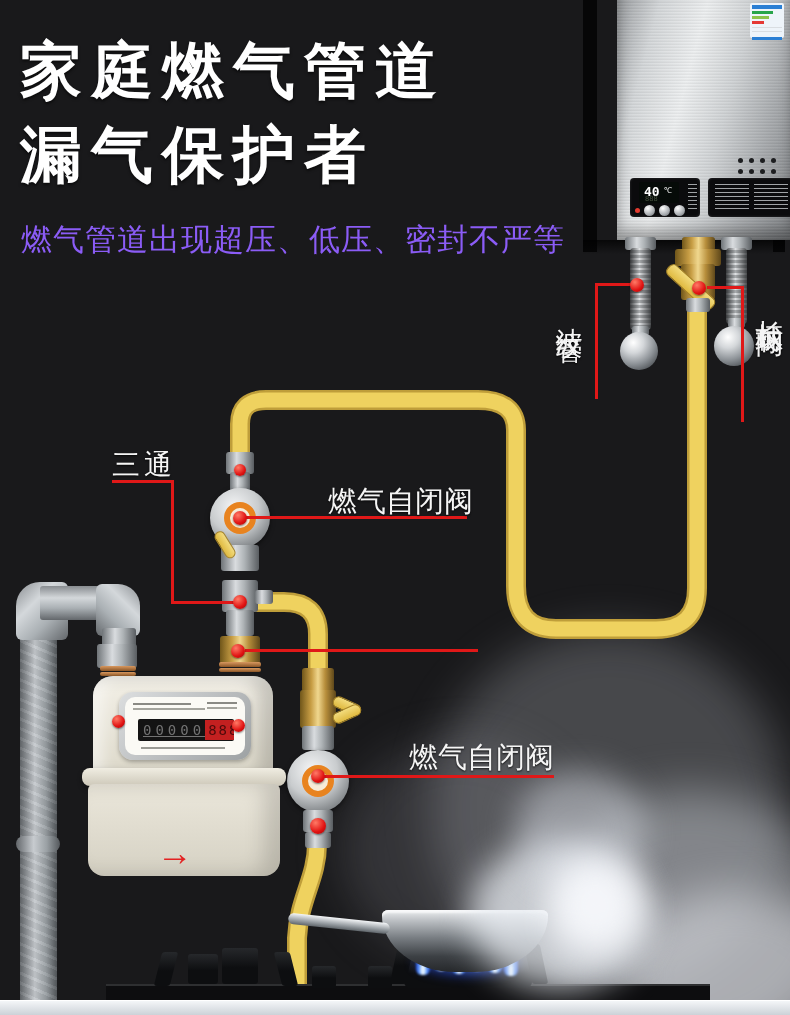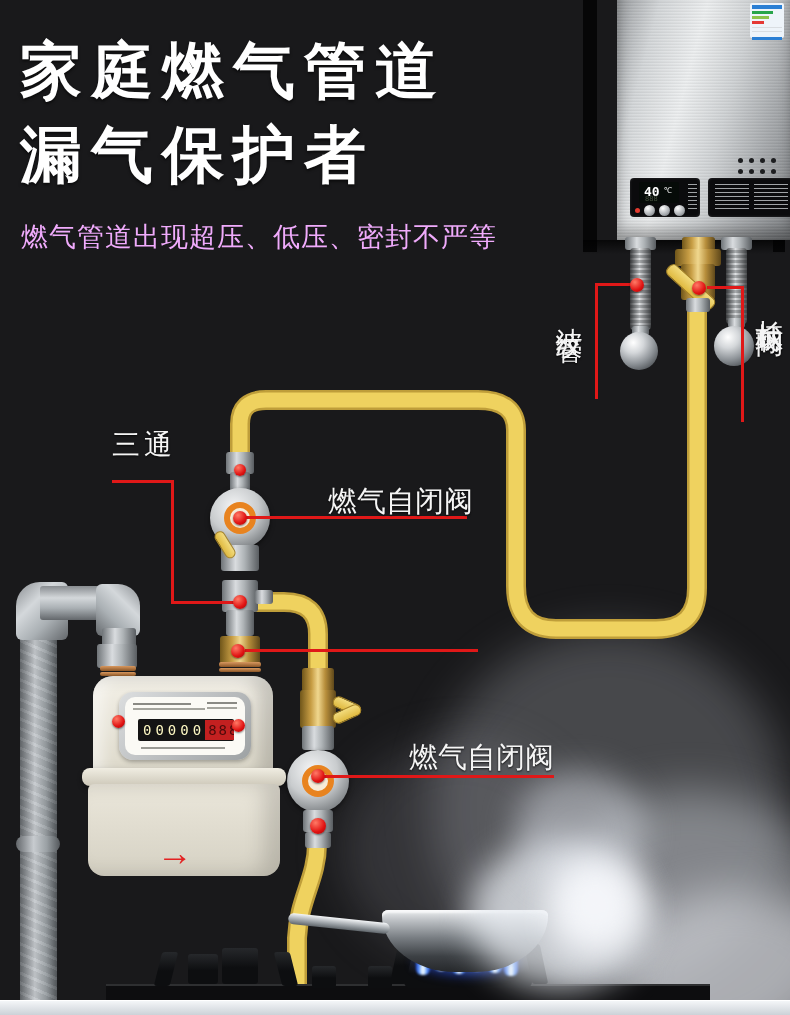--- a/index.html
+++ b/index.html
@@ -1,21 +1,21 @@
 <!DOCTYPE html>
 <html><head>
 <meta charset="utf-8">
 <style>
   html,body{margin:0;padding:0;background:#000;}
   #stage{position:relative;width:790px;height:1015px;overflow:hidden;
          background:#19191b;font-family:"Liberation Sans",sans-serif;}
   .abs{position:absolute;}
   
   .title{color:#ffffff;font-size:62px;font-weight:800;letter-spacing:9px;line-height:1;z-index:6;text-shadow:0 2px 3px rgba(0,0,0,.6);}
-  .desc{color:#f0abfc;font-size:27px;font-weight:500;letter-spacing:1px;line-height:1;z-index:6;}
+  .desc{color:#8b5cf6;font-size:31px;font-weight:500;letter-spacing:1px;line-height:1;z-index:6;}
   .callout-label{color:#f5f5f5;font-size:28px;font-weight:500;z-index:7;text-shadow:0 1px 2px rgba(0,0,0,.8);}
   .vertical{writing-mode:vertical-rl;letter-spacing:5px;}
   .meter-label{color:#e32222;font-size:31px;font-weight:700;z-index:7;letter-spacing:2px;}
   
   .rline{background:#e01818;z-index:5;}
   .rdot{width:14px;height:14px;border-radius:50%;z-index:5;
         background:radial-gradient(circle at 35% 30%,#ff7a66,#e01212 60%,#9c0606);box-shadow:0 1px 2px rgba(0,0,0,.5);}
   
   .silver{background:linear-gradient(90deg,#6f7478,#d9dcdf 38%,#aeb3b6 62%,#595d61);border-radius:3px;}
   .silver-h{background:linear-gradient(180deg,#6f7478,#d9dcdf 38%,#aeb3b6 62%,#595d61);border-radius:3px;}
@@ -173,21 +173,21 @@
   <div class="abs" style="left:93px;top:676px;width:180px;height:100px;z-index:3;border-radius:20px 20px 8px 8px;
        background:linear-gradient(180deg,#f3f0e7,#ddd9ca);box-shadow:inset -14px 0 18px rgba(0,0,0,.18),inset 10px 0 14px rgba(255,255,255,.5);"></div>
   <div class="abs" style="left:119px;top:692px;width:132px;height:68px;border-radius:14px;z-index:3;
        background:linear-gradient(135deg,#dcdedf,#9da1a3);box-shadow:0 2px 4px rgba(0,0,0,.3);"></div>
   <div class="abs" style="left:125px;top:697px;width:120px;height:58px;border-radius:10px;background:#fbfaf5;z-index:3;">
     <div class="abs" style="left:8px;top:6px;width:58px;height:2px;background:#8a8a84;"></div>
     <div class="abs" style="left:8px;top:11px;width:72px;height:2px;background:#a5a59e;"></div>
     <div class="abs" style="left:82px;top:5px;width:30px;height:2px;background:#8a8a84;"></div>
     <div class="abs" style="left:82px;top:10px;width:30px;height:2px;background:#a5a59e;"></div>
     <div class="abs" style="left:13px;top:22px;width:96px;height:22px;background:#141414;border-radius:2px;display:flex;align-items:center;overflow:hidden;">
-      <span class="mono" style="color:#fef9c3;font-size:14px;letter-spacing:4px;padding-left:5px;">00000</span>
+      <span class="mono" style="color:#737373;font-size:14px;letter-spacing:4px;padding-left:5px;text-decoration:underline;">00000</span>
       <span class="mono" style="background:#c32020;color:#4d0b0b;font-size:14px;letter-spacing:2px;padding:2px 3px;">888</span>
     </div>
     <div class="abs" style="left:16px;top:50px;width:84px;height:2px;background:#9a9a94;"></div>
   </div>
   <div class="abs rdot" style="left:112px;top:715px;width:13px;height:13px;z-index:4;"></div>
   <div class="abs rdot" style="left:232px;top:719px;width:13px;height:13px;z-index:4;"></div>
   <div class="abs" style="left:82px;top:768px;width:204px;height:18px;border-radius:8px;z-index:3;
        background:linear-gradient(180deg,#f0ede2,#cdc8b9);box-shadow:0 3px 5px rgba(0,0,0,.35);"></div>
   <div class="abs" style="left:88px;top:784px;width:192px;height:92px;border-radius:6px 6px 16px 16px;z-index:3;
        background:linear-gradient(180deg,#ebe7db,#d5d1c3);box-shadow:inset -16px 0 20px rgba(0,0,0,.15);"></div>
@@ -230,21 +230,21 @@
   <div class="abs rline" style="left:597px;top:283px;width:36px;height:3px;"></div>
   <div class="abs rline" style="left:595px;top:283px;width:3px;height:116px;"></div>
   <div class="abs rdot" style="left:630px;top:278px;"></div>
   <div class="abs callout-label vertical" style="left:551px;top:306px;font-size:27px;">波纹管</div>
 
   <div class="abs rline" style="left:707px;top:286px;width:37px;height:3px;"></div>
   <div class="abs rline" style="left:741px;top:286px;width:3px;height:136px;"></div>
   <div class="abs rdot" style="left:692px;top:281px;"></div>
   <div class="abs callout-label vertical" style="left:750px;top:298px;letter-spacing:3px;">长柄球阀</div>
 
-  <div class="abs callout-label" style="left:112px;top:426px;letter-spacing:4px;">三通</div>
+  <div class="abs callout-label" style="left:112px;top:446px;letter-spacing:4px;">三通</div>
   <div class="abs rline" style="left:112px;top:480px;width:62px;height:3px;"></div>
   <div class="abs rline" style="left:171px;top:480px;width:3px;height:124px;"></div>
   <div class="abs rline" style="left:171px;top:601px;width:66px;height:3px;"></div>
   <div class="abs rdot" style="left:233px;top:595px;"></div>
 
   <div class="abs callout-label" style="left:328px;top:482px;font-size:29px;">燃气自闭阀</div>
   <div class="abs rline" style="left:243px;top:516px;width:224px;height:3px;"></div>
   <div class="abs rdot" style="left:233px;top:511px;"></div>
 
   <div class="abs rline" style="left:245px;top:649px;width:233px;height:3px;"></div>

